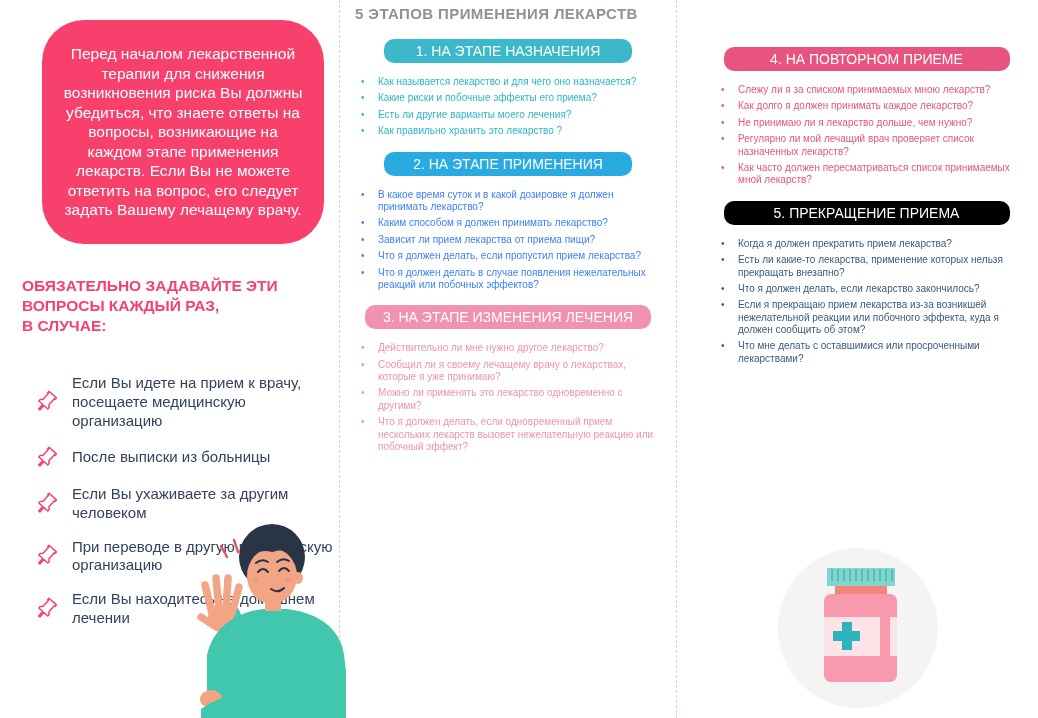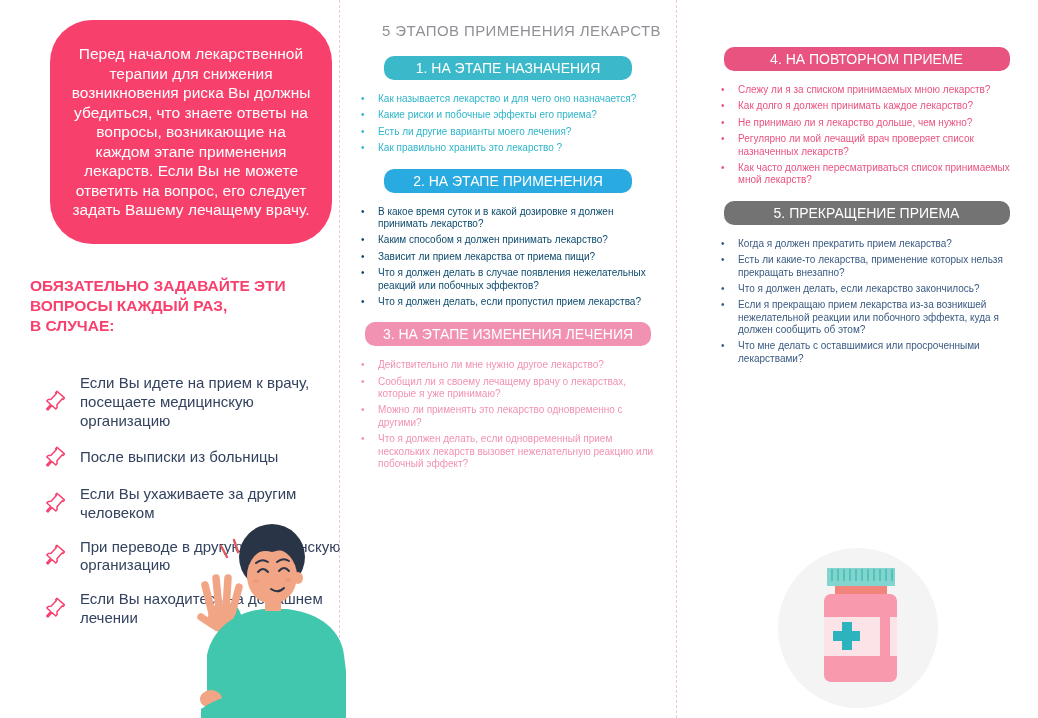--- a/index.html
+++ b/index.html
@@ -5,21 +5,21 @@
   html,body { margin:0; padding:0; background:#fff; }
   .page {
     position:relative; width:1038px; height:718px; background:#fff;
     font-family:"Liberation Sans", sans-serif; overflow:hidden;
     --pink:#f8406d; --dash:#edc8d4; --ink:#33425e; --gray:#8f9196;
     --hair:#2a3447; --skin:#f2a585; --sweater:#41c7ae; --blush:#ee8f72;
     --circle:#f4f4f5; --b-pink:#f899ae; --b-light:#fbe3e7; --b-salmon:#f2857b;
     --b-cap:#82d5ce; --b-capline:#54c2bb; --b-cross:#2cb3be;
   }
   .col { position:absolute; top:0; height:718px; box-sizing:border-box; }
-  .col-left  { left:12px; width:339px; }
+  .col-left  { left:4px; width:339px; }
   .col-mid   { left:339px; width:338px; border-left:1px dashed var(--dash);
                border-right:1px dashed var(--dash); padding:0 15px; }
   .col-right { left:681px; width:361px; padding:0 24px 4px 34px; }
 
   
   .intro-box {
     margin:20px 18px 0 38px; width:282px; box-sizing:border-box; min-height:193px;
     background:var(--pink); border-radius:42px; padding:24px 18px;
     color:#fff; font-size:15.5px; line-height:1.26; text-align:center;
   }
@@ -29,22 +29,22 @@
   }
   .pin-list { list-style:none; margin:38px 6px 0 30px; padding:0; }
   .pin-list li { display:flex; align-items:center; margin-bottom:15px; }
   .pin-list .pin { flex:0 0 24px; width:24px; height:24px; margin-right:14px;
     transform:rotate(42deg); }
   .pin-list .pin path { fill:none; stroke:var(--pink); stroke-width:1.5;
     stroke-linejoin:round; }
   .pin-list span { color:var(--ink); font-size:15px; line-height:1.26; }
 
   
-  .main-title { margin-top:22px; text-align:right; color:var(--gray);
-    font-size:15px; letter-spacing:.4px; }
+  .main-title { margin-top:5px; text-align:left; color:var(--gray);
+    font-size:15px; letter-spacing:.4px;font-weight:bold; }
   .qsec { margin-top:14px; }
   .col-mid .qsec:first-of-type { margin-top:17px; }
   .col-right .qsec:first-of-type { margin-top:47px; }
   .pill {
     width:fit-content; min-width:248px; margin:0 auto; padding:4px 18px;
     border-radius:10px; color:#fff; font-weight:normal; font-size:14px;
     text-align:center; box-sizing:border-box; white-space:nowrap;
   }
   .col-right .pill { min-width:286px; }
   .qlist { list-style:none; margin:13px 0 0 0; padding:0 0 0 6px; }
@@ -116,26 +116,26 @@
           <div class="pill" style="background:#3bb9cb">1. НА ЭТАПЕ НАЗНАЧЕНИЯ</div>
           <ul class="qlist" style="color:#2db5ca">
             <li><span>Как называется лекарство и для чего оно назначается?</span></li>
             <li><span>Какие риски и побочные эффекты его приема?</span></li>
             <li><span>Есть ли другие варианты моего лечения?</span></li>
             <li><span>Как правильно хранить это лекарство ?</span></li>
           </ul>
         </section>
         <section class="qsec">
           <div class="pill" style="background:#29abe2">2. НА ЭТАПЕ ПРИМЕНЕНИЯ</div>
-          <ul class="qlist" style="color:#0c4a6e">
+          <ul class="qlist" style="color:#3b82f6">
             <li><span>В какое время суток и в какой дозировке я должен принимать лекарство?</span></li>
             <li><span>Каким способом я должен принимать лекарство?</span></li>
             <li><span>Зависит ли прием лекарства от приема пищи?</span></li>
+            <li><span>Что я должен делать, если пропустил прием лекарства?</span></li>
             <li><span>Что я должен делать в случае появления нежелательных реакций или побочных эффектов?</span></li>
-            <li><span>Что я должен делать, если пропустил прием лекарства?</span></li>
           </ul>
         </section>
         <section class="qsec">
           <div class="pill" style="background:#f192b2">3. НА ЭТАПЕ ИЗМЕНЕНИЯ ЛЕЧЕНИЯ</div>
           <ul class="qlist" style="color:#f192b2">
             <li><span>Действительно ли мне нужно другое лекарство?</span></li>
             <li><span>Сообщил ли я своему лечащему врачу о лекарствах, которые я уже принимаю?</span></li>
             <li><span>Можно ли применять это лекарство одновременно с другими?</span></li>
             <li><span>Что я должен делать, если одновременный прием нескольких лекарств вызовет нежелательную реакцию или побочный эффект?</span></li>
           </ul>
@@ -149,21 +149,21 @@
           <div class="pill" style="background:#e9537f">4. НА ПОВТОРНОМ ПРИЕМЕ</div>
           <ul class="qlist" style="color:#e9537f">
             <li><span>Слежу ли я за списком принимаемых мною лекарств?</span></li>
             <li><span>Как долго я должен принимать каждое лекарство?</span></li>
             <li><span>Не принимаю ли я лекарство дольше, чем нужно?</span></li>
             <li><span>Регулярно ли мой лечащий врач проверяет список назначенных лекарств?</span></li>
             <li><span>Как часто должен пересматриваться список принимаемых мной лекарств?</span></li>
           </ul>
         </section>
         <section class="qsec">
-          <div class="pill" style="background:#737373">5. ПРЕКРАЩЕНИЕ ПРИЕМА</div>
+          <div class="pill" style="background:#000000">5. ПРЕКРАЩЕНИЕ ПРИЕМА</div>
           <ul class="qlist" style="color:#3a5a82">
             <li><span>Когда я должен прекратить прием лекарства?</span></li>
             <li><span>Есть ли какие-то лекарства, применение которых нельзя прекращать внезапно?</span></li>
             <li><span>Что я должен делать, если лекарство закончилось?</span></li>
             <li><span>Если я прекращаю прием лекарства из-за возникшей нежелательной реакции или побочного эффекта, куда я должен сообщить об этом?</span></li>
             <li><span>Что мне делать с оставшимися или просроченными лекарствами?</span></li>
           </ul>
         </section>
       </div>
   </div>

